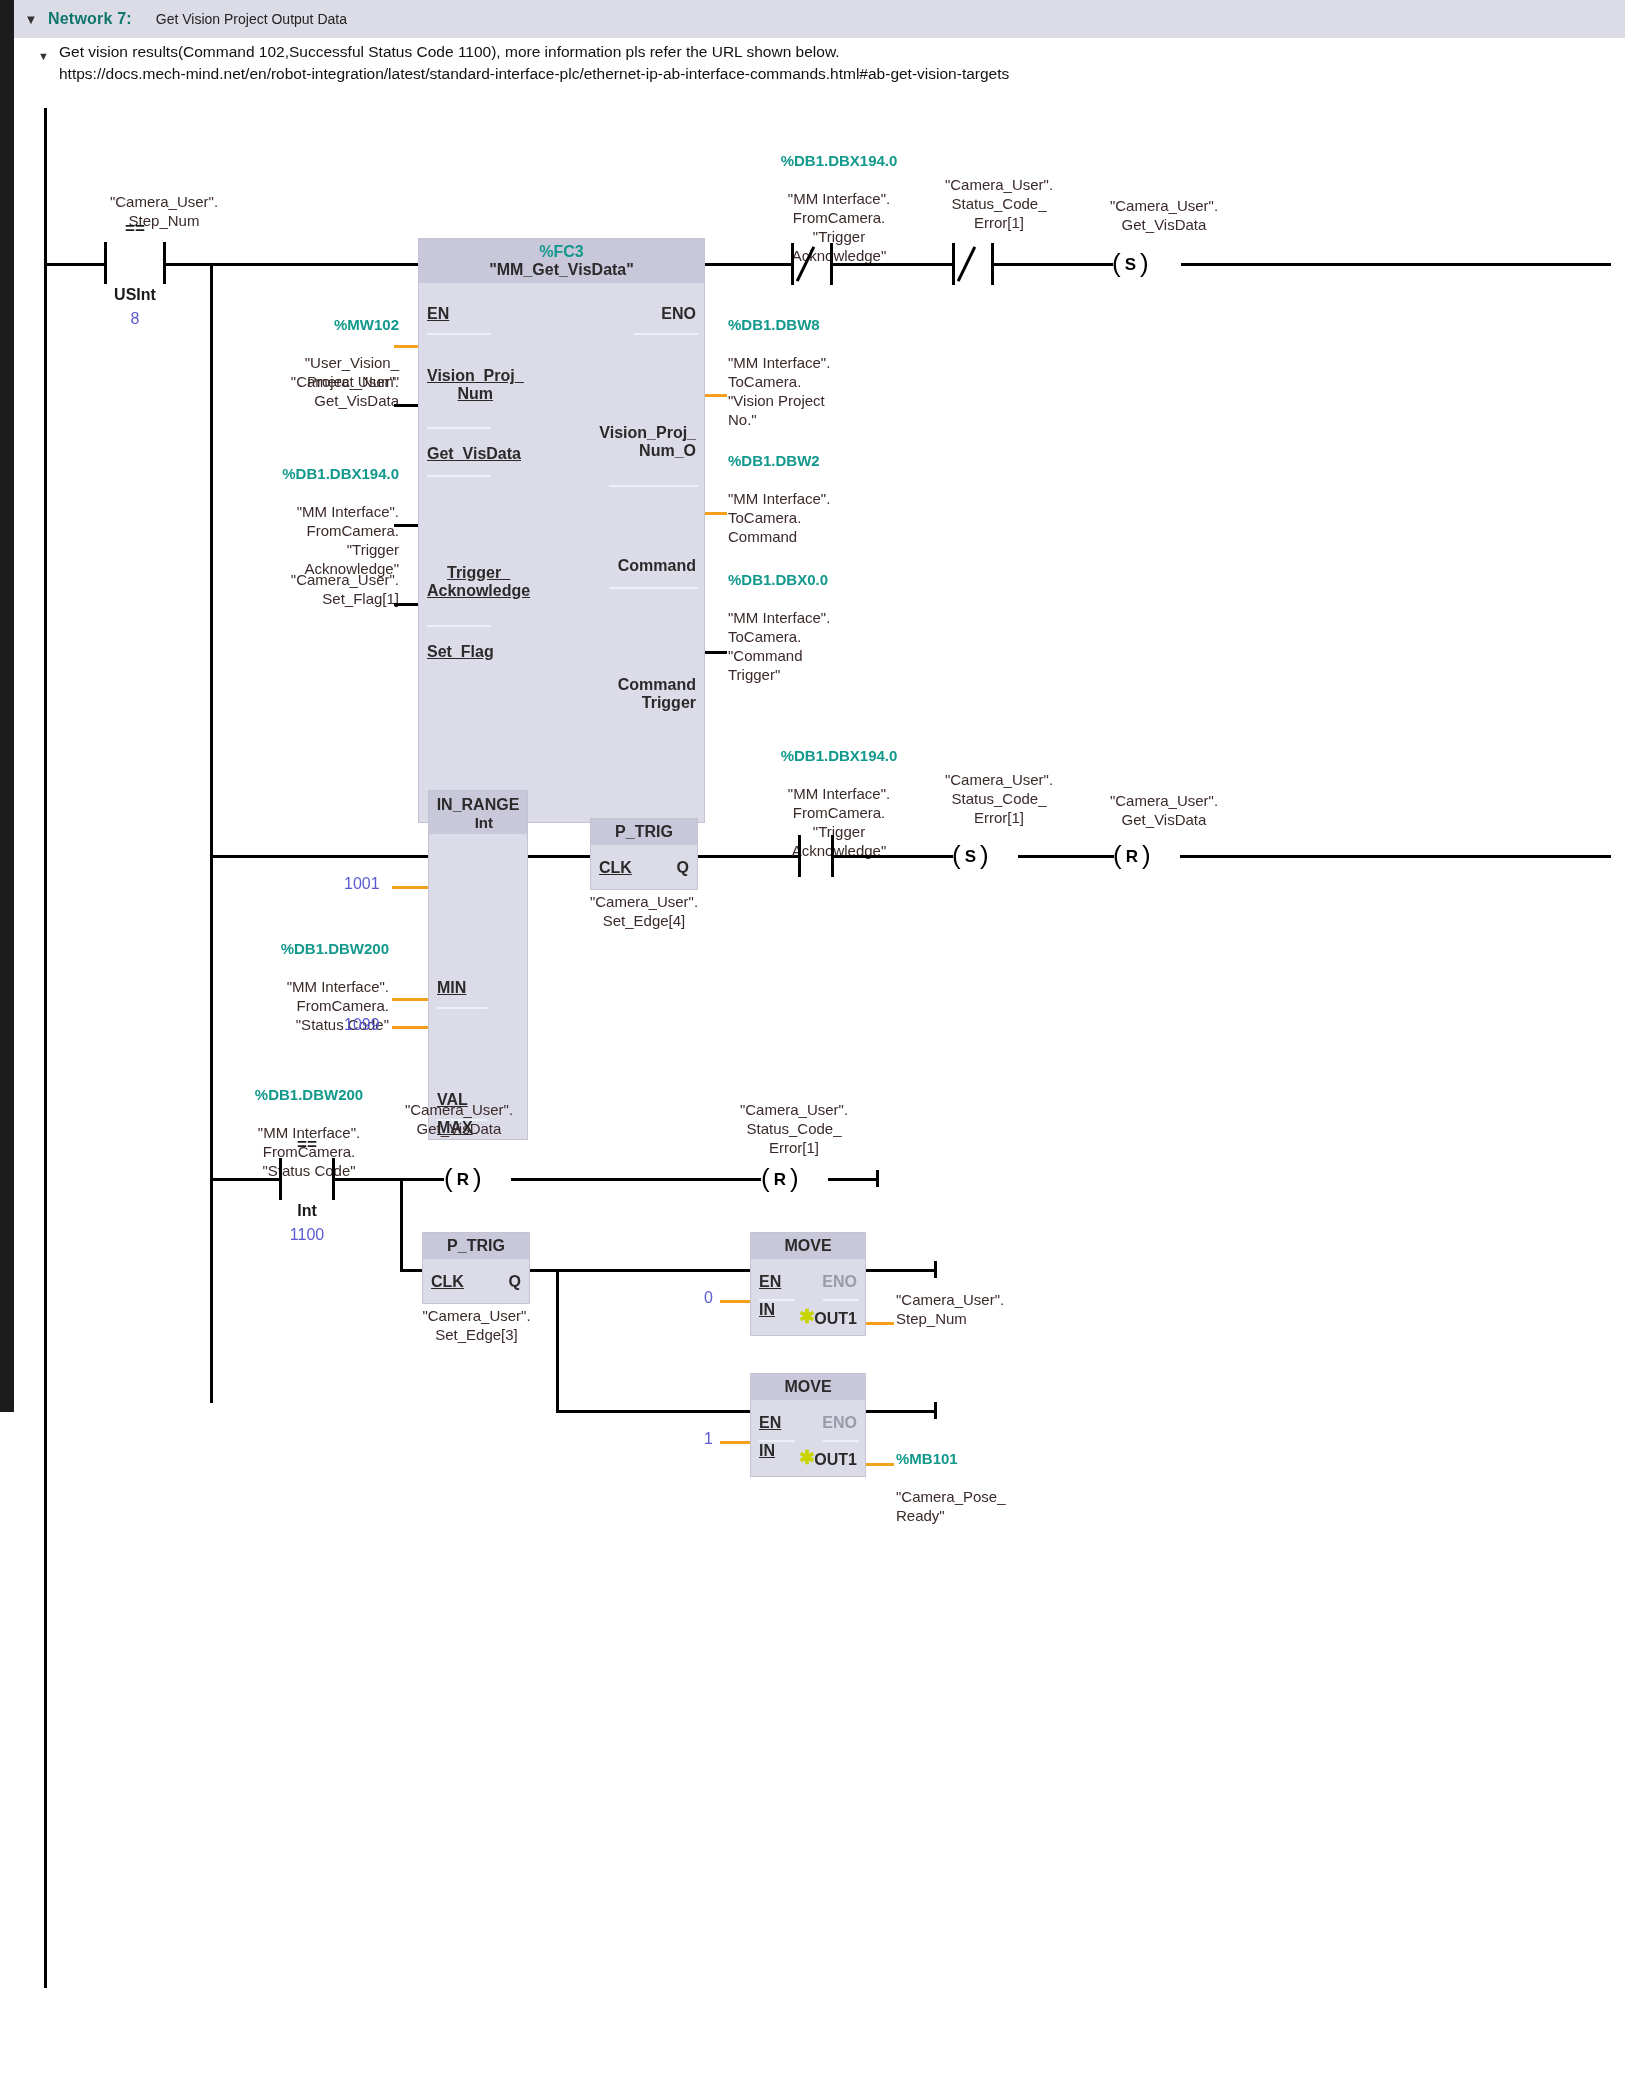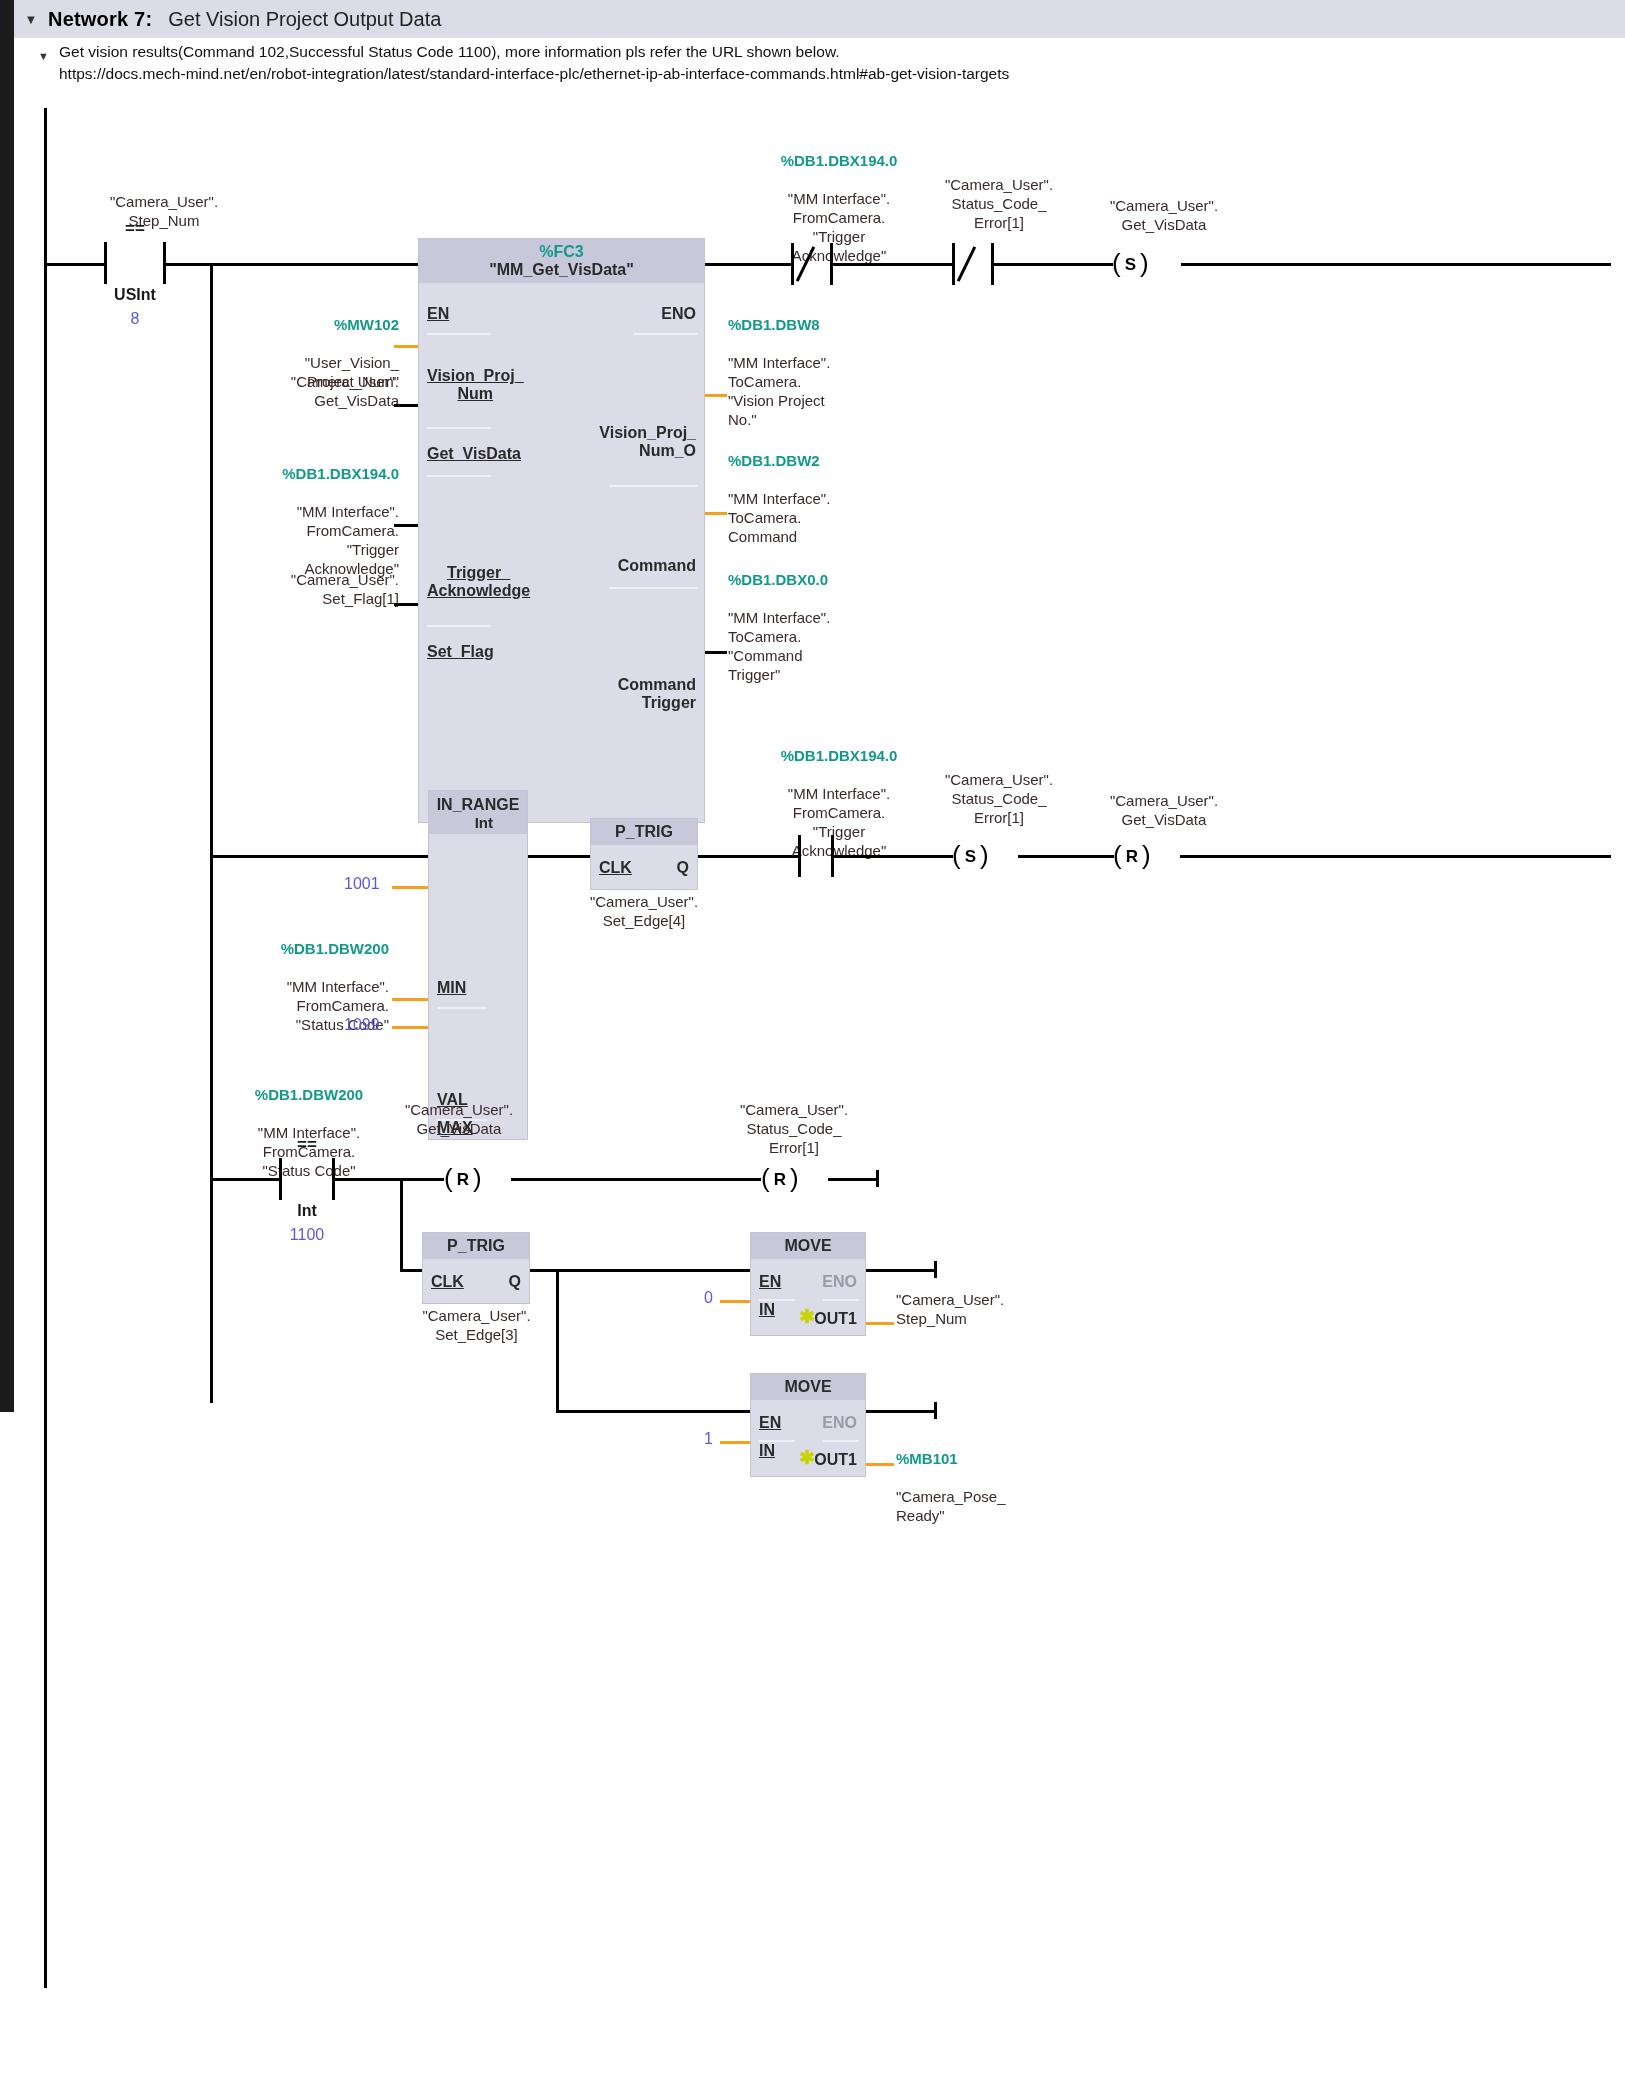--- a/index.html
+++ b/index.html
@@ -21,24 +21,24 @@
   
   .net-header{
     position:absolute;left:14px;top:0;width:1611px;height:38px;
     background:#dcdce6;border-bottom:1px solid #b9b9c6;
     display:flex;align-items:center;
   }
   .net-caret{
     width:34px;text-align:center;font-size:13px;color:#333;
   }
   .net-title{
-    font-size:20px;font-weight:bold;color:#000000;letter-spacing:.2px;
+    font-size:16px;font-weight:bold;color:#0f766e;letter-spacing:.2px;
   }
   .net-subtitle{
-    font-size:20px;color:#222;margin-left:16px;
+    font-size:14px;color:#222;margin-left:24px;
   }
   .comment-box{
     position:absolute;left:14px;top:38px;width:1611px;height:62px;
     background:#ffffff;border-bottom:1px solid #000;
     font-size:15.5px;color:#111;
   }
   .comment-caret{position:absolute;left:24px;top:12px;font-size:11px;color:#333;}
   .comment-l1{position:absolute;left:45px;top:5px;white-space:nowrap;}
   .comment-l2{position:absolute;left:45px;top:27px;white-space:nowrap;}
 

